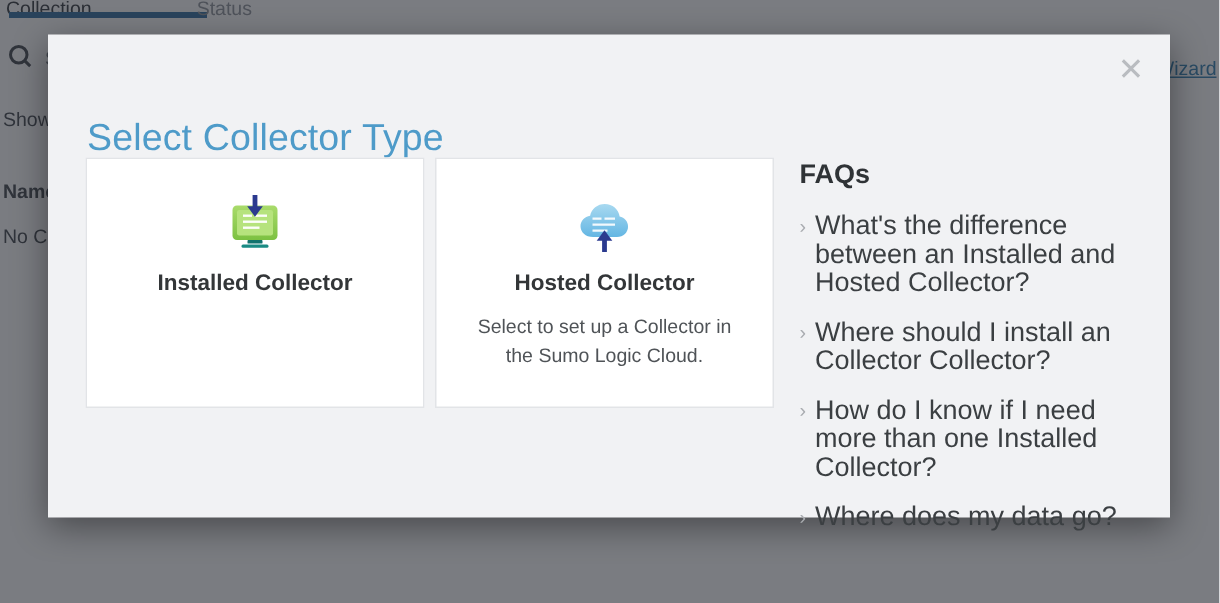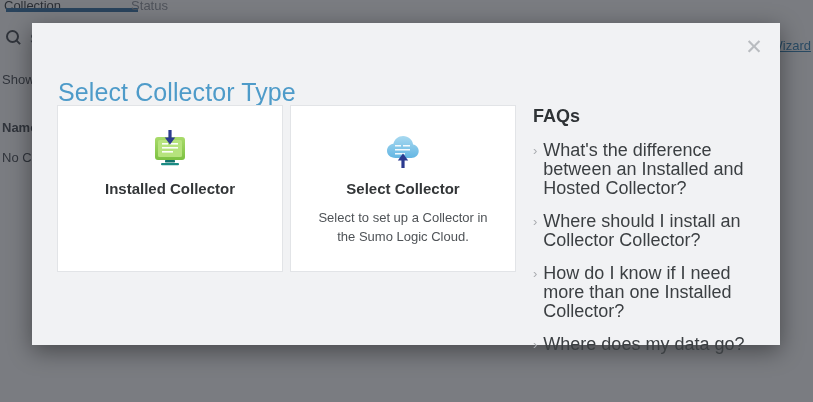--- a/index.html
+++ b/index.html
@@ -317,21 +317,21 @@
             <rect x="15" y="17" width="6" height="1.5" fill="#ffffff" opacity="0.9"></rect>
             <rect x="23" y="17" width="7" height="1.5" fill="#ffffff" opacity="0.9"></rect>
             <rect x="15" y="21" width="15" height="1.5" fill="#ffffff" opacity="0.9"></rect>
             <rect x="15" y="25" width="10" height="1.5" fill="#ffffff" opacity="0.9"></rect>
             <g fill="#2b3a8f">
               <rect x="21.4" y="31" width="3.2" height="9"></rect>
               <path d="M17.8 32.5 L28.2 32.5 L23 25.5 Z"></path>
             </g>
           </svg>
         </div>
-        <div class="card-title">Select Collector</div>
+        <div class="card-title">Hosted Collector</div>
         <div class="card-desc">Select to set up a Collector in the Sumo Logic Cloud.</div>
       </div>
 
     </div>
 
     <div class="faqs">
       <div class="faqs-heading">FAQs</div>
 
       <div class="faq-item">
         <span class="faq-chevron">›</span>

